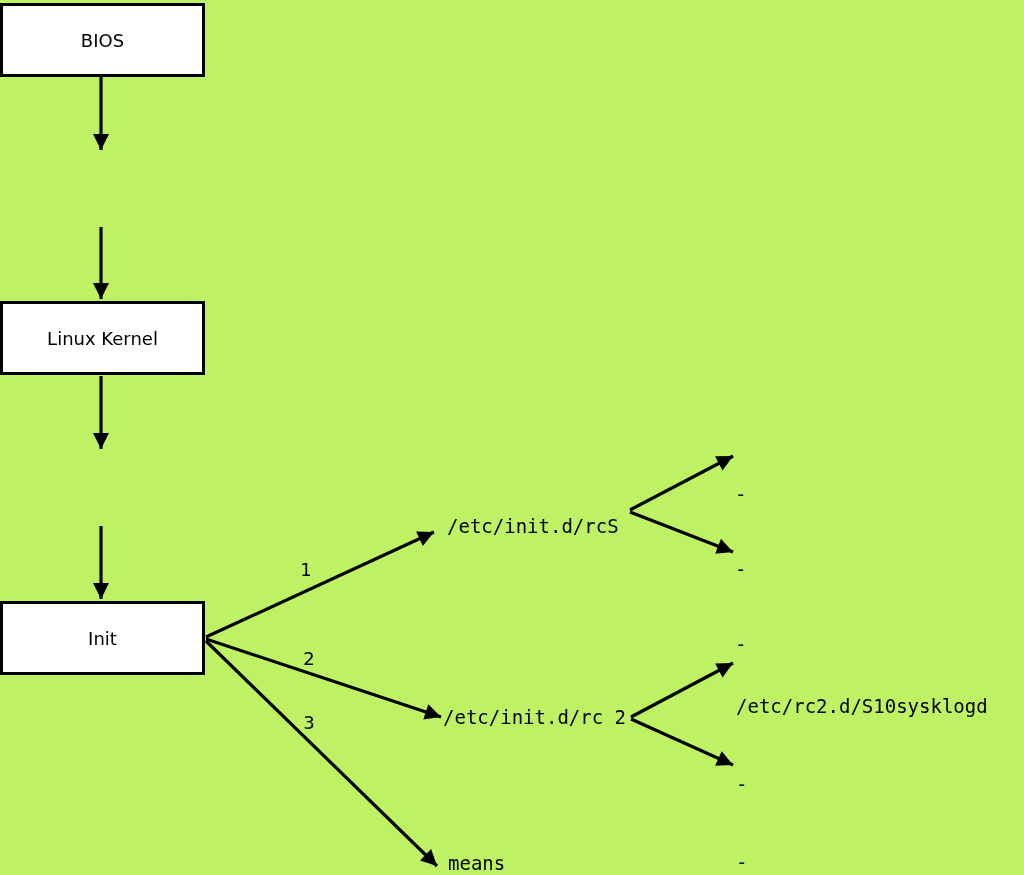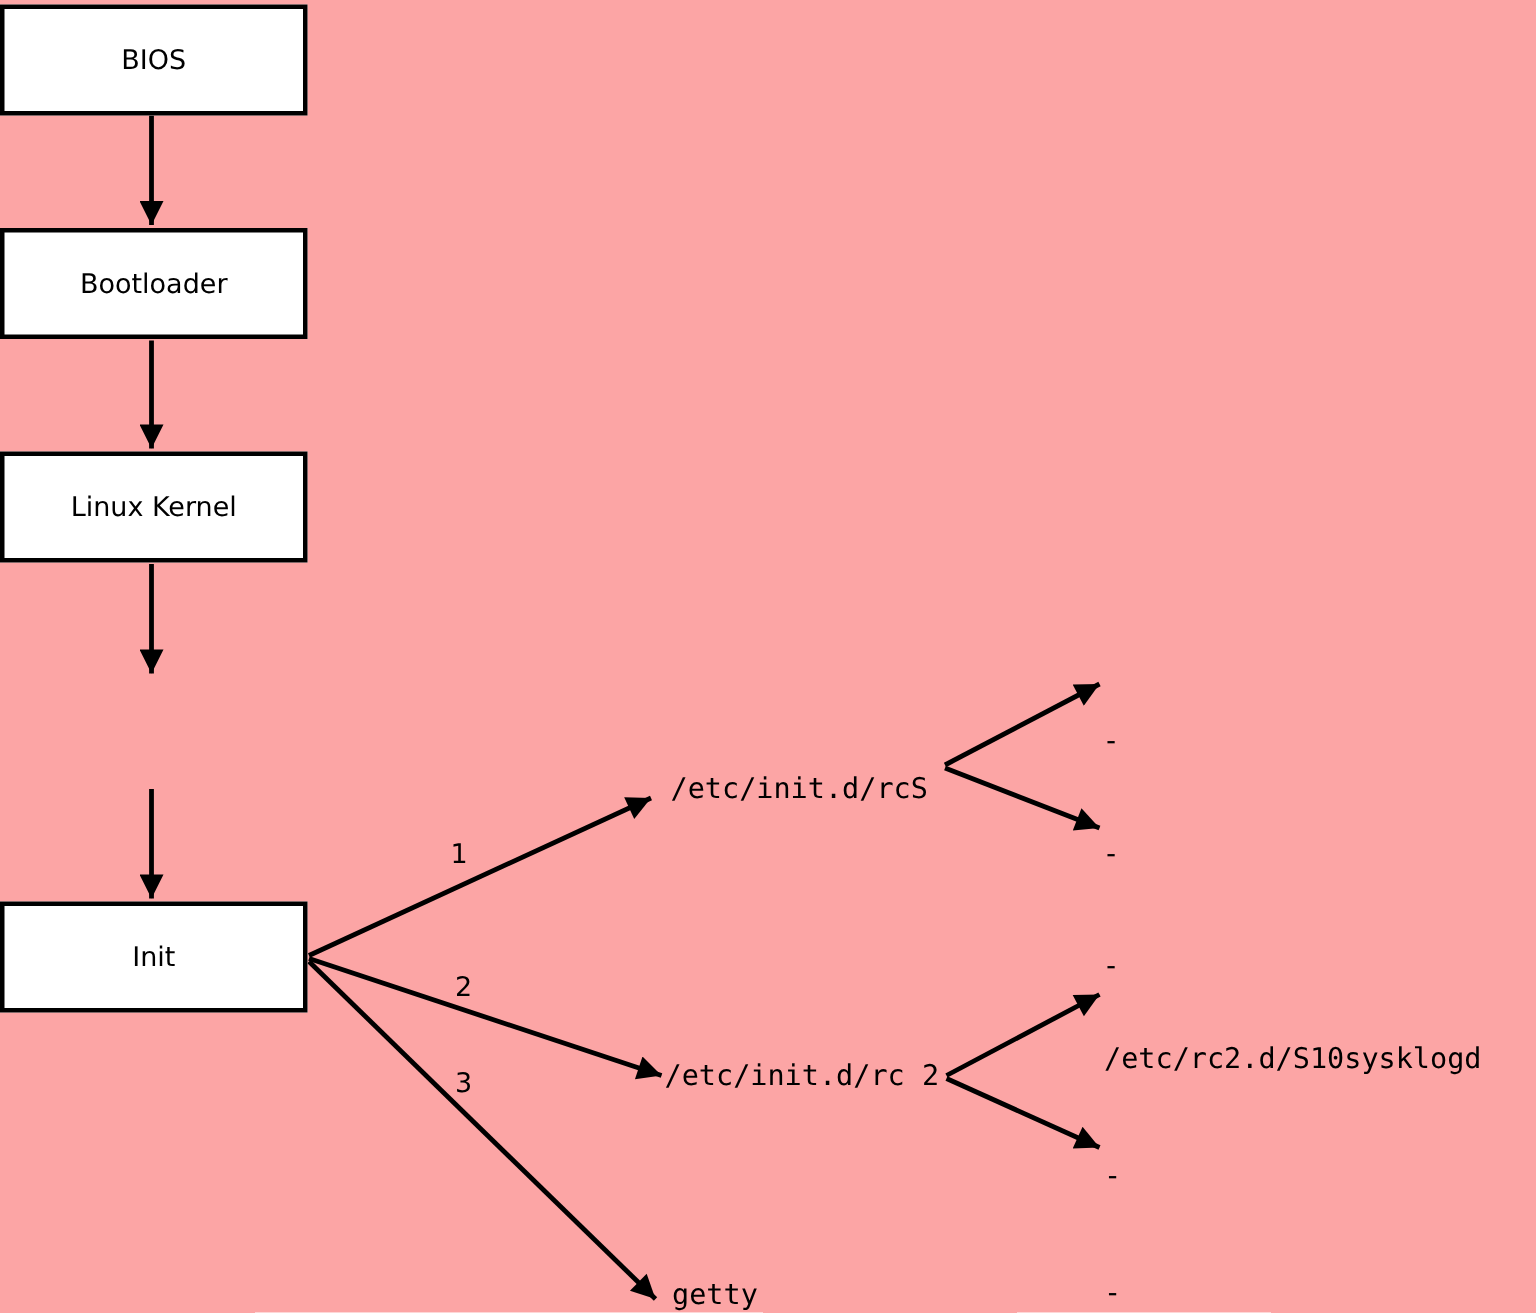--- a/index.html
+++ b/index.html
@@ -1,20 +1,20 @@
 <!DOCTYPE html>
 <html><head>
 <meta charset="utf-8">
 <style>
   html, body { margin: 0; padding: 0; background: #ffffff; }
   .canvas {
     position: relative;
     width: 1024px;
     height: 875px;
-    background: #fca5a5;
+    background: #bef264;
     overflow: hidden;
     font-family: "DejaVu Sans", sans-serif;
     color: #000000;
   }
   .arrows {
     position: absolute;
     left: 0; top: 0;
     width: 1024px; height: 875px;
   }
   .box {
@@ -75,38 +75,35 @@
     <line x1="206" y1="641" x2="437" y2="866" stroke="#000" stroke-width="3.2" marker-end="url(#ah)"></line>
     <line x1="630" y1="510" x2="733" y2="456" stroke="#000" stroke-width="3.2" marker-end="url(#ah)"></line>
     <line x1="630" y1="512" x2="733" y2="552" stroke="#000" stroke-width="3.2" marker-end="url(#ah)"></line>
     <line x1="631" y1="717" x2="733" y2="663" stroke="#000" stroke-width="3.2" marker-end="url(#ah)"></line>
     <line x1="631" y1="719" x2="733" y2="765" stroke="#000" stroke-width="3.2" marker-end="url(#ah)"></line>
   </svg>
 
   <div class="box" style="top:3px">
       <span>BIOS</span>
     </div>
-  <div class="box" style="top:152px">
-      <span>Bootloader</span>
-    </div>
   <div class="box" style="top:301px">
       <span>Linux Kernel</span>
     </div>
   <div class="box" style="top:601px">
       <span>Init</span>
     </div>
 
 
   <div class="num" style="left:294px;top:559px">1</div>
   <div class="num" style="left:297px;top:648px">2</div>
   <div class="num" style="left:297px;top:712px">3</div>
 
   <div class="mono" style="left:447px;top:514px">/etc/init.d/rcS</div>
   <div class="mono" style="left:443px;top:705px">/etc/init.d/rc 2</div>
-  <div class="mono" style="left:448px;top:851px">getty</div>
+  <div class="mono" style="left:448px;top:851px">means</div>
 
   <div class="mono" style="left:735px;top:432px;line-height:25px">
     <div>-</div>
     <div>-</div>
     <div>-</div>
   </div>
 
   <div class="mono" style="left:736px;top:641px;line-height:26px">
     <div>/etc/rc2.d/S10sysklogd</div>
     <div>-</div>

